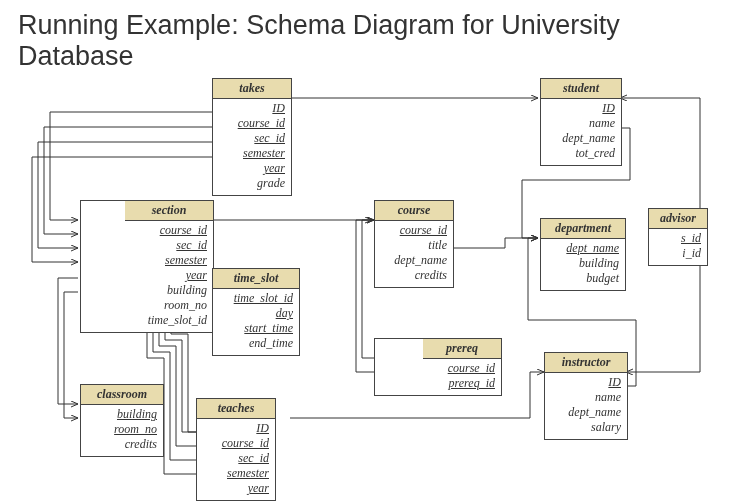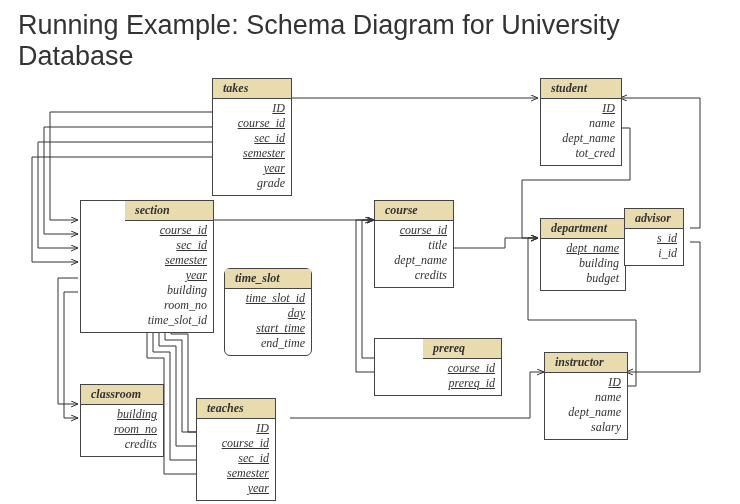--- a/index.html
+++ b/index.html
@@ -24,20 +24,21 @@
     position: absolute;
     border: 1px solid #444;
     background: #fff;
     font-size: 12px;
     line-height: 1.25;
     box-shadow: 0 0 0 0 transparent;
   }
   .entity-header {
     background: #e8dcae;
     border-bottom: 1px solid #444;
+    text-align: center;
     font-style: italic;
     font-weight: bold;
     padding: 2px 10px;
     font-size: 12px;
   }
   .entity-body {
     padding: 2px 6px 4px 6px;
     text-align: right;
   }
   .attr {
@@ -132,21 +133,21 @@
     <div class="attr pk">course_id</div>
     <div class="attr pk">sec_id</div>
     <div class="attr pk">semester</div>
     <div class="attr pk">year</div>
     <div class="attr">building</div>
     <div class="attr">room_no</div>
     <div class="attr">time_slot_id</div>
   </div>
 </div>
 
-<div class="entity" style="left:224px; top:268px; width:86px;border-radius:6px;">
+<div class="entity" style="left:212px; top:268px; width:86px;">
   <div class="entity-header">time_slot</div>
   <div class="entity-body">
     <div class="attr pk">time_slot_id</div>
     <div class="attr pk">day</div>
     <div class="attr pk">start_time</div>
     <div class="attr">end_time</div>
   </div>
 </div>
 
 <div class="entity" style="left:374px; top:200px; width:78px;">
@@ -161,21 +162,21 @@
 
 <div class="entity" style="left:540px; top:218px; width:84px;">
   <div class="entity-header">department</div>
   <div class="entity-body">
     <div class="attr pk">dept_name</div>
     <div class="attr">building</div>
     <div class="attr">budget</div>
   </div>
 </div>
 
-<div class="entity" style="left:624px; top:208px; width:58px;">
+<div class="entity" style="left:648px; top:208px; width:58px;">
   <div class="entity-header">advisor</div>
   <div class="entity-body">
     <div class="attr pk">s_id</div>
     <div class="attr">i_id</div>
   </div>
 </div>
 
 <div class="entity" style="left:80px; top:384px; width:82px;">
   <div class="entity-header">classroom</div>
   <div class="entity-body">

